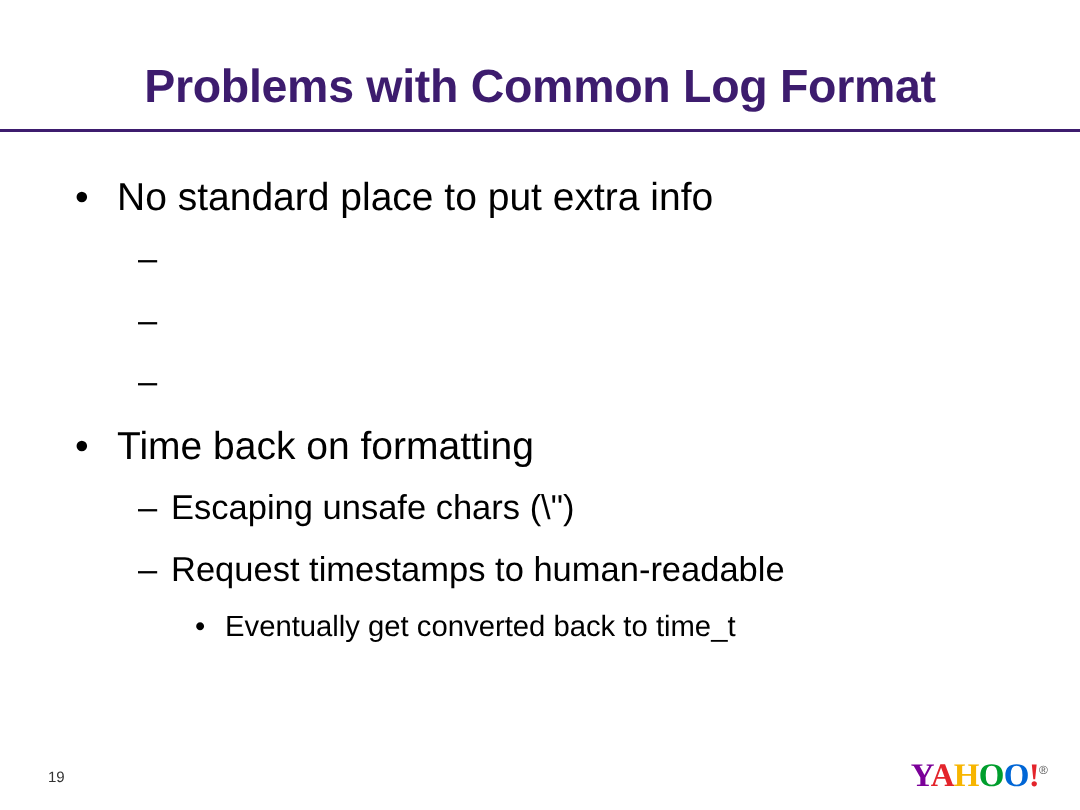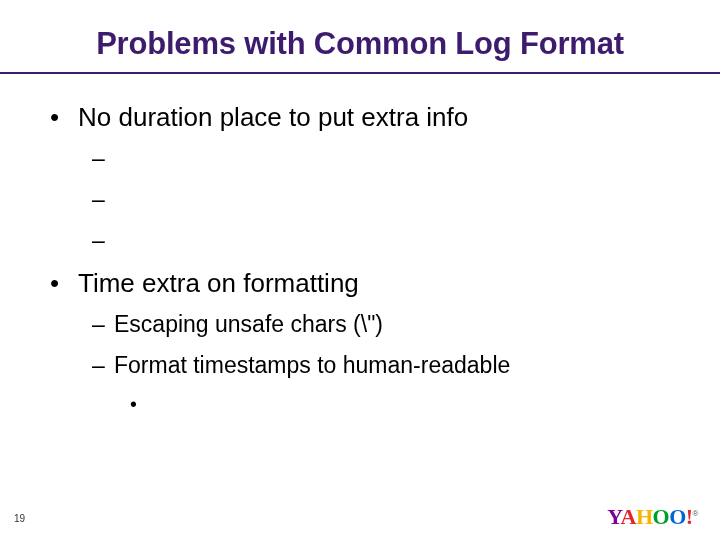--- a/index.html
+++ b/index.html
@@ -5,21 +5,21 @@
   * { margin: 0; padding: 0; box-sizing: border-box; }
   html, body { width: 720px; height: 540px; }
   body {
     font-family: Arial, Helvetica, sans-serif;
     background: #fff;
     position: relative;
   }
   .slide {
     width: 720px;
     height: 540px;
-    padding: 20px 34px 0 34px;
+    padding: 34px 34px 0 34px;
     position: relative;
   }
   .title {
     color: #3d1c6e;
     font-size: 31px;
     font-weight: bold;
     text-align: center;
     margin-top: 6px;
     margin-bottom: 10px;
     letter-spacing: -0.2px;
@@ -63,21 +63,21 @@
     font-size: 19.5px;
     color: #000;
     margin: 0 0 12px 80px;
   }
   .l3 > .row .bullet {
     width: 20px;
     flex: 0 0 20px;
   }
   .page-number {
     position: absolute;
-    left: 14px;
+    left: 32px;
     bottom: 16px;
     font-size: 10px;
     color: #333;
   }
   .logo {
     position: absolute;
     right: 22px;
     bottom: 10px;
     font-family: "Times New Roman", serif;
     font-weight: bold;
@@ -100,21 +100,21 @@
 
   <h1 class="title">Problems with Common Log Format</h1>
   <hr class="rule">
 
   <div class="content">
     <ul>
 
       <li class="l1">
         <div class="row">
           <span class="bullet">•</span>
-          <span>No duration place to put extra info</span>
+          <span>No standard place to put extra info</span>
         </div>
         <ul>
           <li class="l2">
             <div class="row">
               <span class="bullet">–</span>
             </div>
           </li>
           <li class="l2">
             <div class="row">
               <span class="bullet">–</span>
@@ -124,38 +124,39 @@
             <div class="row">
               <span class="bullet">–</span>
             </div>
           </li>
         </ul>
       </li>
 
       <li class="l1">
         <div class="row">
           <span class="bullet">•</span>
-          <span>Time extra on formatting</span>
+          <span>Time back on formatting</span>
         </div>
         <ul>
           <li class="l2">
             <div class="row">
               <span class="bullet">–</span>
               <span>Escaping unsafe chars (\")</span>
             </div>
           </li>
           <li class="l2">
             <div class="row">
               <span class="bullet">–</span>
-              <span>Format timestamps to human-readable</span>
+              <span>Request timestamps to human-readable</span>
             </div>
             <ul>
               <li class="l3">
                 <div class="row">
                   <span class="bullet">•</span>
+                  <span>Eventually get converted back to time_t</span>
                 </div>
               </li>
             </ul>
           </li>
         </ul>
       </li>
 
     </ul>
   </div>
 

